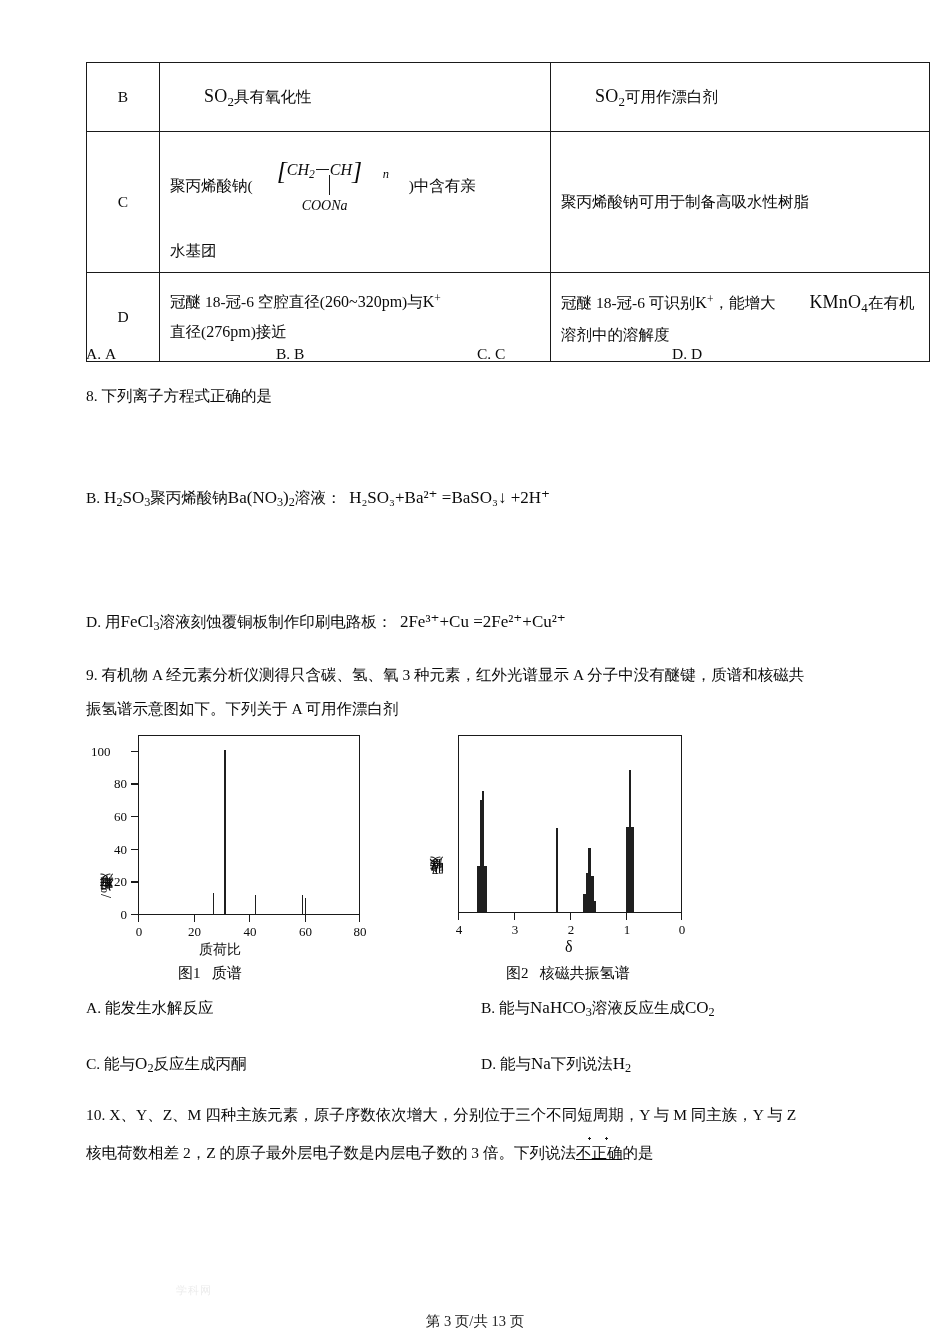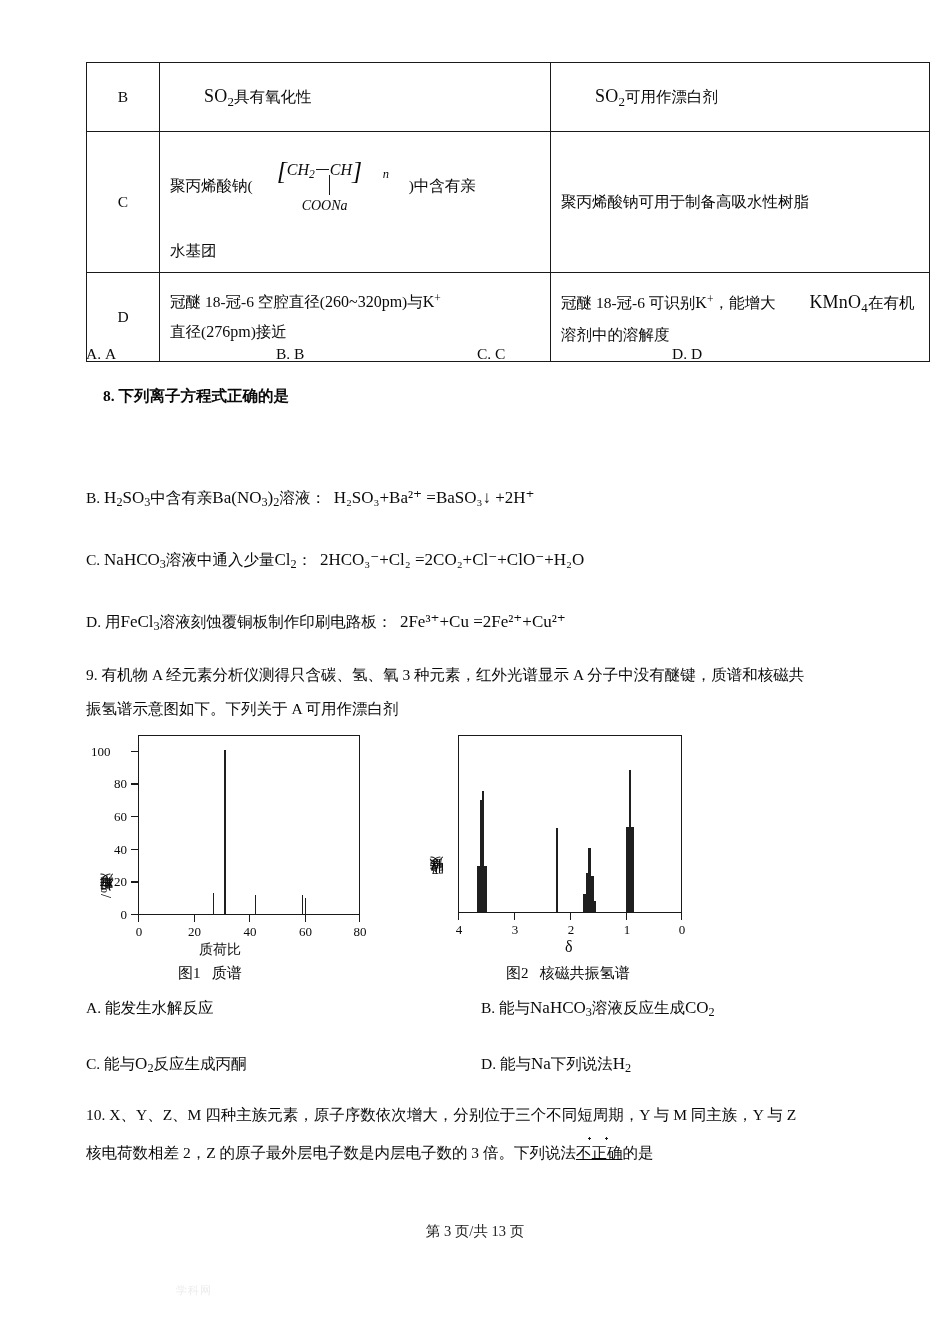--- a/index.html
+++ b/index.html
@@ -140,21 +140,21 @@
     height: 3px;
     background-image: radial-gradient(circle, #1a1a1a 1.2px, transparent 1.4px);
     background-size: 17px 3px;
     background-position: 5px 0;
     background-repeat: repeat-x;
   }
 
   .footer {
     position: absolute;
     left: 0;
-    top: 1222px;
+    top: 1312px;
     width: 950px;
     text-align: center;
     font-size: 14.5px;
     color: #222;
   }
   .watermark {
     position: absolute;
     left: 176px; top: 1283px;
     font-size: 11px;
     color: #ececec;
@@ -216,32 +216,28 @@
     </tbody>
   </table>
 
   <div class="choice-row">
     <span class="ci" style="left:0px;"><span>A.</span><span>&nbsp;</span><span>A</span></span>
     <span class="ci" style="left:190px;"><span>B.</span><span>&nbsp;</span><span>B</span></span>
     <span class="ci" style="left:391px;"><span>C.</span><span>&nbsp;</span><span>C</span></span>
     <span class="ci" style="left:586px;"><span>D.</span><span>&nbsp;</span><span>D</span></span>
   </div>
 
-  <div class="qtext" style="left:103px; top:381px;font-weight:bold;">8. 下列离子方程式正确的是</div>
+  <div class="qtext" style="left:86px; top:381px;">8. 下列离子方程式正确的是</div>
 
 
   <div class="eqline" style="left:86px; top:487px;">
     <span>B.</span>
-    <span class="eq"><span>H</span><sub>2</sub><span>SO</span><sub>3</sub></span><span>中含有亲</span><span class="eq"><span>Ba(NO</span><sub>3</sub><span>)</span><sub>2</sub></span><span>溶液：</span>&nbsp;&nbsp;<span class="eq">H₂SO₃+Ba²⁺ =BaSO₃↓ +2H⁺</span>
-  </div>
-
-  <div class="eqline" style="left:86px; top:549px;">
-    <span>C.</span>
-    <span class="eq"><span>NaHCO</span><sub>3</sub></span><span>溶液中通入少量</span><span class="eq"><span>Cl</span><sub>2</sub></span><span>：</span>&nbsp;&nbsp;<span class="eq">2HCO₃⁻+Cl₂ =2CO₂+Cl⁻+ClO⁻+H₂O</span>
-  </div>
+    <span class="eq"><span>H</span><sub>2</sub><span>SO</span><sub>3</sub></span><span>聚丙烯酸钠</span><span class="eq"><span>Ba(NO</span><sub>3</sub><span>)</span><sub>2</sub></span><span>溶液：</span>&nbsp;&nbsp;<span class="eq">H₂SO₃+Ba²⁺ =BaSO₃↓ +2H⁺</span>
+  </div>
+
 
   <div class="eqline" style="left:86px; top:611px;">
     <span>D.</span>
     <span>用</span><span class="eq"><span>FeCl</span><sub>3</sub></span><span>溶液刻蚀覆铜板制作印刷电路板：</span>&nbsp;&nbsp;<span class="eq">2Fe³⁺+Cu =2Fe²⁺+Cu²⁺</span>
   </div>
 
   <div class="qtext" style="left:86px; top:660px;">9. 有机物 A 经元素分析仪测得只含碳、氢、氧 3 种元素，红外光谱显示 A 分子中没有醚键，质谱和核磁共</div>
   <div class="qtext" style="left:86px; top:694px;">振氢谱示意图如下。下列关于 A 可用作漂白剂</div>
 
   <div class="chart-wrap" style="left:86px; top:730px; width:320px; height:240px;">

